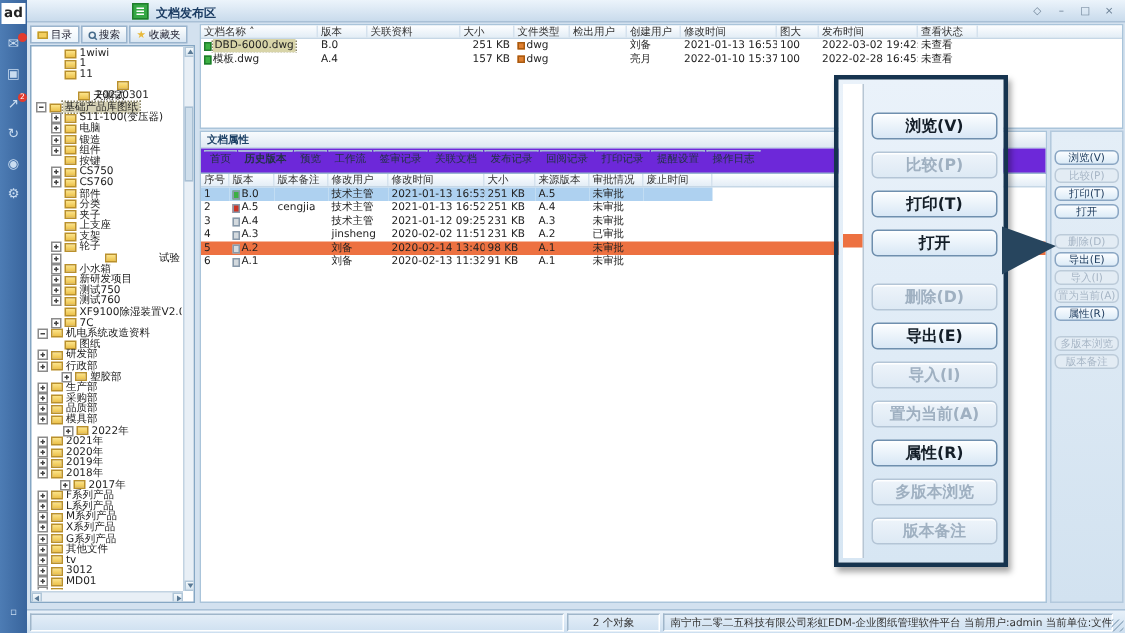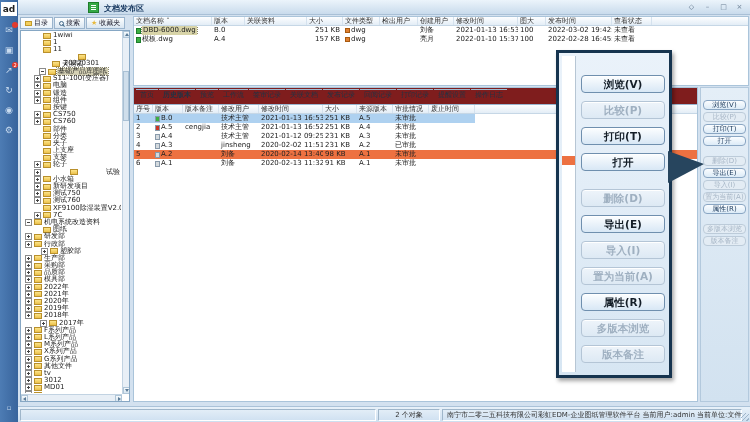--- a/index.html
+++ b/index.html
@@ -52,21 +52,21 @@
   .hc.fill{flex:1;border-right:none;}
   .grid-row{display:flex;height:9px;line-height:9px;font-size:7px;color:#222;}
   .gc{flex:none;padding-left:2px;white-space:nowrap;overflow:hidden;display:flex;align-items:center;gap:1px;}
   .gc.r{justify-content:flex-end;padding-right:3px;}
   .gc.fill{flex:1;}
   .mini-doc{width:5px;height:6px;background:#3cb043;border:1px solid #1e7d2c;flex:none;}
   .mini-dwg{width:5px;height:5px;background:#e08030;border:1px solid #a85a10;flex:none;}
   .vicon{width:5px;height:6px;flex:none;border:1px solid #8899aa;}
   .namehl{background:#d8d4a8;outline:1px dotted #8b8668;padding:0 1px;}
   #props{position:absolute;left:133px;top:87px;width:565px;height:315px;background:#fff;border:1px solid #aac4da;}
-  #ptabs{height:16px;background:#7f1d1d;display:flex;padding:1px 2px 15px 2px;gap:1px;border-bottom:1px solid #9ab6d0;}
+  #ptabs{height:16px;background:#6d28d9;display:flex;padding:1px 2px 15px 2px;gap:1px;border-bottom:1px solid #9ab6d0;}
   .ptab{font-size:7px;line-height:10px;padding:0 3px;background:linear-gradient(#e9f2f9,#d3e3f1);border:1px solid #a3bdd4;border-bottom:none;color:#234;white-space:nowrap;}
   .ptab.sel{background:#fff;font-weight:bold;}
   
   #sidebtns{position:absolute;left:700px;top:87px;width:49px;height:315px;background:linear-gradient(#e4eef7,#d2e2f0);border:1px solid #b3c9dd;padding-top:12px;display:flex;flex-direction:column;align-items:center;}
   .sbtn{width:43px;height:10px;border-radius:4px;border:1px solid #8aa6c3;background:linear-gradient(#fbfdff,#dcebf7);font-size:7px;line-height:8px;text-align:center;color:#1c3a5c;margin-bottom:2px;overflow:hidden;white-space:nowrap;}
   .sbtn.disabled{color:#a7b6c6;border-color:#bccbd9;background:#e3ecf4;}
   .sbtn.gap{margin-top:8px;}
   
   #popup{position:absolute;left:556px;top:50px;width:116px;height:328px;background:linear-gradient(#eaf2fa,#d7e6f3);border:3px solid #16344f;box-shadow:2px 3px 4px rgba(0,0,0,.35);z-index:20;}
   .pstrip{position:absolute;left:3px;top:3px;width:14px;bottom:3px;background:#fff;border-right:1px solid #b7c6d4;}
@@ -140,21 +140,21 @@
         <span class="tlabel">11</span>
       </div>
       <div class="trow" style="padding-left: 20px; flex-direction: column;">
         <span class="tfold"></span>
         <span class="tlabel">20220301</span>
       </div>
       <div class="trow" style="padding-left: 29px;">
         <span class="tfold"></span>
         <span class="tlabel">天测试</span>
       </div>
-      <div class="trow sel" style="padding-left: 17px;">
+      <div class="trow sel" style="padding-left: 2px;">
         <span class="exp"></span>
         <span class="tfold"></span>
         <span class="tlabel">基础产品库图纸</span>
       </div>
       <div class="trow" style="padding-left: 12px;">
         <span class="exp plus"></span>
         <span class="tfold"></span>
         <span class="tlabel">S11-100(变压器)</span>
       </div>
       <div class="trow" style="padding-left: 12px;">
@@ -282,21 +282,21 @@
       <div class="trow" style="padding-left: 3px;">
         <span class="exp plus"></span>
         <span class="tfold"></span>
         <span class="tlabel">品质部</span>
       </div>
       <div class="trow" style="padding-left: 3px;">
         <span class="exp plus"></span>
         <span class="tfold"></span>
         <span class="tlabel">模具部</span>
       </div>
-      <div class="trow" style="padding-left: 3px;">
+      <div class="trow" style="padding-left: 20px;">
         <span class="exp plus"></span>
         <span class="tfold"></span>
         <span class="tlabel">2022年</span>
       </div>
       <div class="trow" style="padding-left: 3px;">
         <span class="exp plus"></span>
         <span class="tfold"></span>
         <span class="tlabel">2021年</span>
       </div>
       <div class="trow" style="padding-left: 3px;">
@@ -442,20 +442,21 @@
         <span class="gc" style="width: 64px;">2022-01-10 15:37:40</span>
         <span class="gc" style="width: 28px;">100</span>
         <span class="gc" style="width: 66px;">2022-02-28 16:45:03</span>
         <span class="gc" style="width: 40px;">未查看</span>
         <span class="gc fill"></span>
       </div>
     </div>
 </div>
 
 <div id="props">
+  <div class="panel-title">文档属性</div>
   <div id="ptabs">
       <span class="ptab">首页</span>
       <span class="ptab sel">历史版本</span>
       <span class="ptab">预览</span>
       <span class="ptab">工作流</span>
       <span class="ptab">签审记录</span>
       <span class="ptab">关联文档</span>
       <span class="ptab">发布记录</span>
       <span class="ptab">回阅记录</span>
       <span class="ptab">打印记录</span>

